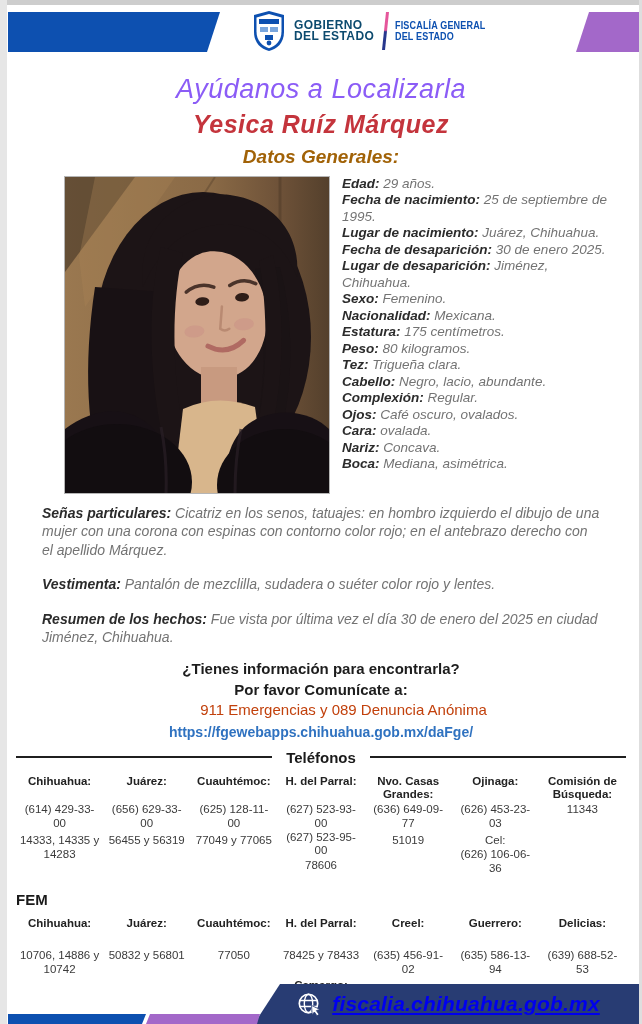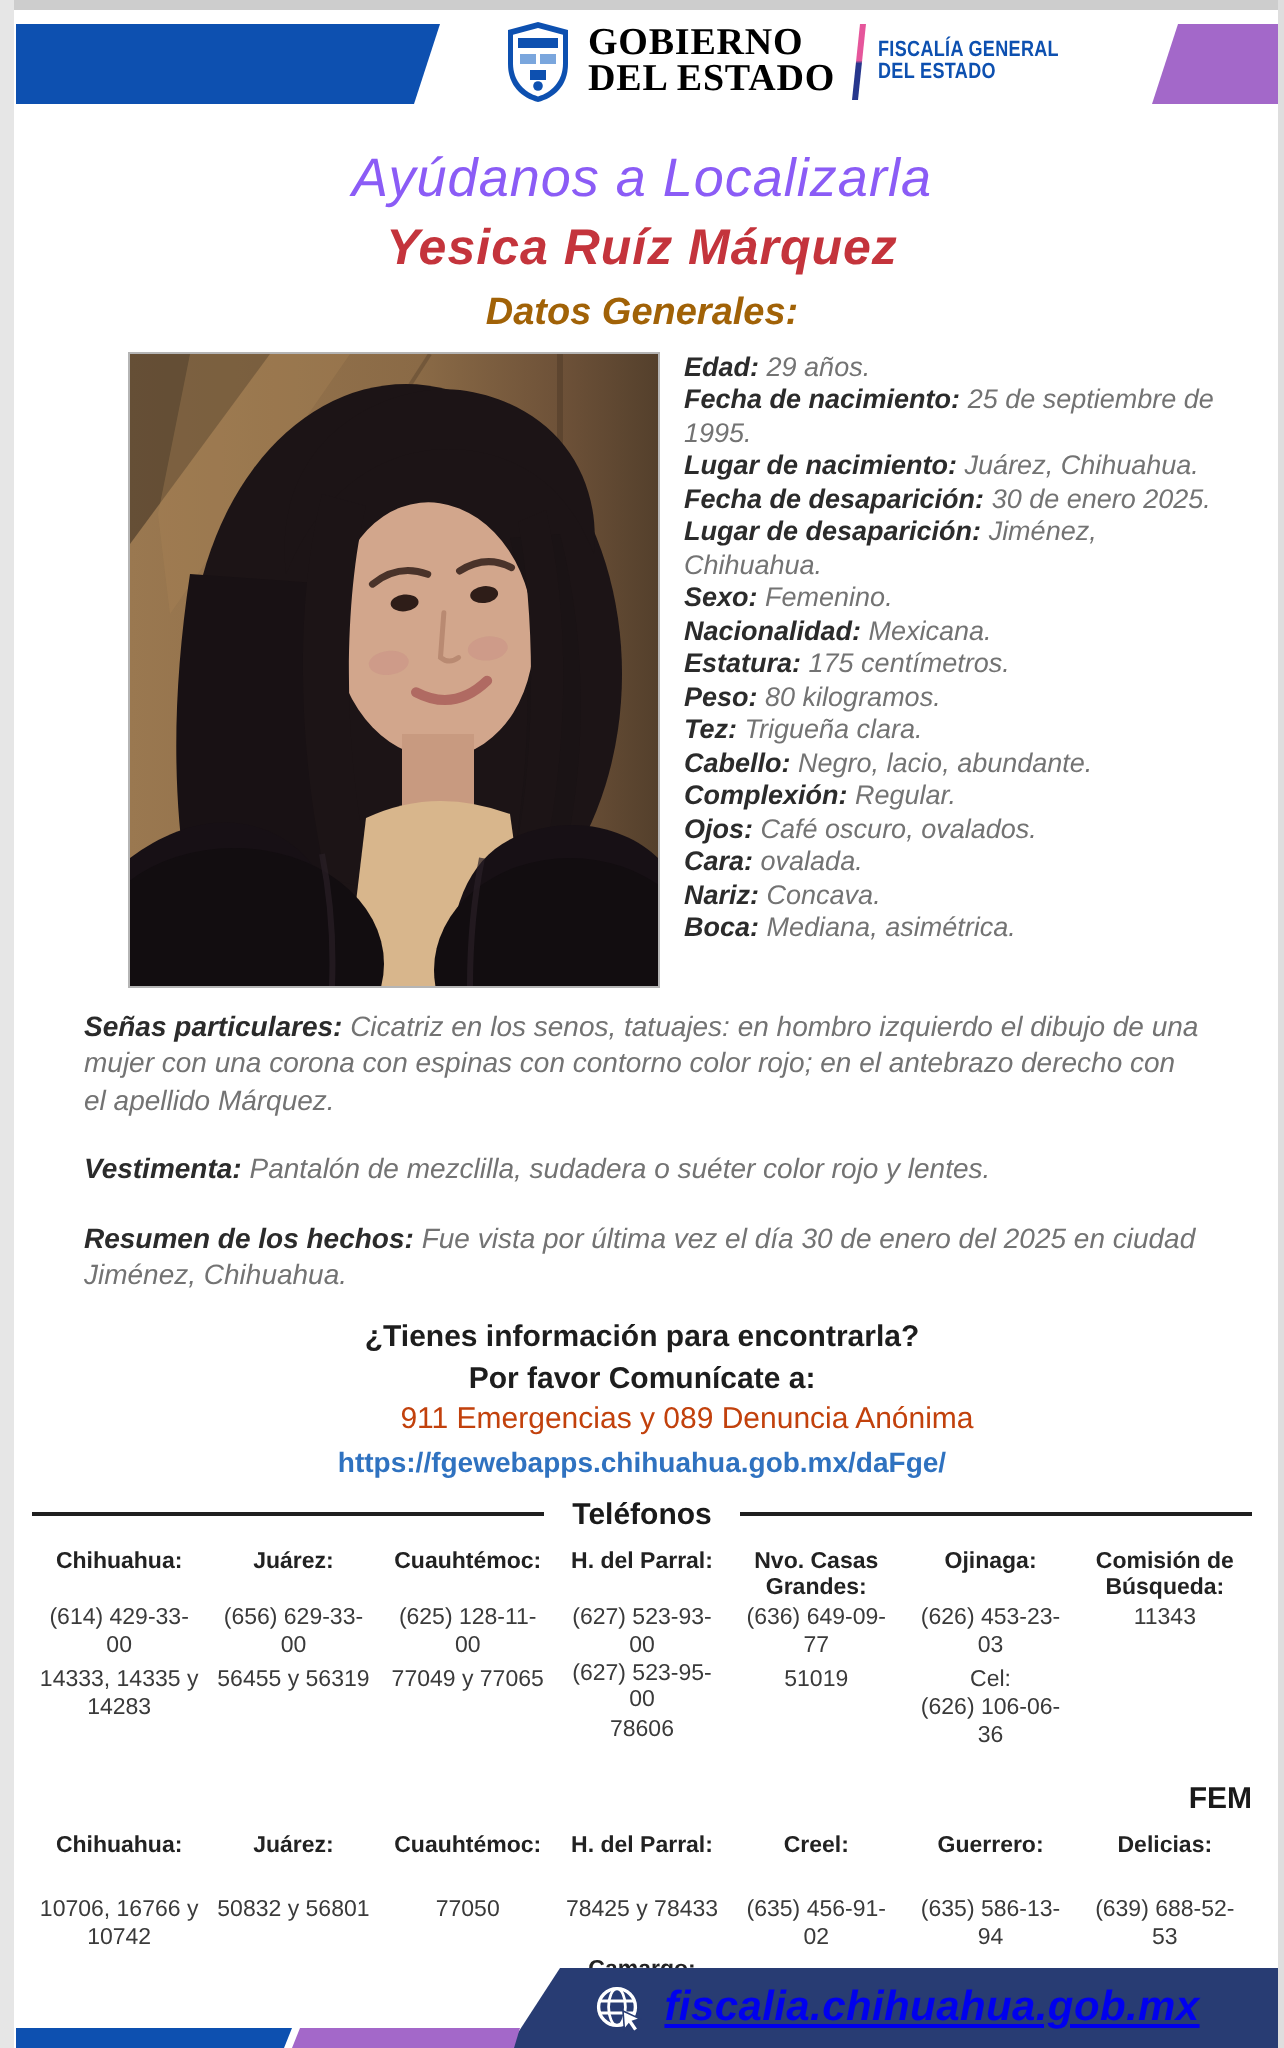--- a/index.html
+++ b/index.html
@@ -13,22 +13,22 @@
   .edge-right{position:absolute;top:0;right:0;bottom:0;width:3px;background:#dedede;}
 
   
   .header{position:relative;height:62px;}
   .blue-bar{position:absolute;left:8px;top:12px;width:212px;height:40px;background:#0d50b0;
     clip-path:polygon(0 0,100% 0,calc(100% - 13px) 100%,0 100%);}
   .purple-bar{position:absolute;right:0;top:12px;width:66px;height:40px;background:#a368c9;
     clip-path:polygon(13px 0,100% 0,100% 100%,0 100%);}
   .logo-group{position:absolute;left:252px;top:10px;display:flex;align-items:center;}
   .shield{width:34px;height:42px;flex:0 0 auto;}
-  .gobierno{margin-left:8px;color:#000000;font-weight:bold;font-size:19px;line-height:.95;
-    letter-spacing:.4px;font-family:Liberation Serif, serif;}
+  .gobierno{margin-left:8px;color:#0c4a6e;font-weight:bold;font-size:12px;line-height:.95;
+    letter-spacing:.4px;font-family:Liberation Sans, sans-serif;}
   .logo-divider{width:3px;height:38px;margin:0 8px 0 10px;
     background:linear-gradient(#e5569b 0%,#e5569b 48%,#27378d 52%,#27378d 100%);
     transform:skewX(-6deg);}
   .fiscalia{color:#0d50b0;font-weight:bold;font-size:11px;line-height:1.0;
     transform:scaleX(.82);transform-origin:left center;letter-spacing:.2px;}
 
   
   .title-block{text-align:center;margin-top:12px;}
   .headline{font-size:27px;font-style:italic;font-weight:500;color:#8b5cf6;letter-spacing:.5px;}
   .person-name{font-size:25px;font-style:italic;font-weight:600;color:#c4343c;margin-top:5px;letter-spacing:.5px;}
@@ -51,21 +51,21 @@
   .contact{text-align:center;margin-top:12px;line-height:1.38;}
   .contact-q,.contact-i{font-size:15px;font-weight:bold;color:#1d1d1d;}
   .contact-emergency{font-size:15px;font-weight:normal;color:#c2410c;padding-left:45px;}
   .contact-url{font-size:14px;font-weight:600;color:#2f72c0;text-decoration:none;display:inline-block;}
 
   
   .phones-section{margin:6px 16px 0 16px;}
   .sec-title-row{display:flex;align-items:center;}
   .sec-title-row .rule{flex:1;height:2px;background:#1f1f1f;}
   .sec-title{font-size:15px;font-weight:bold;color:#1a1a1a;padding:0 14px;}
-  .fem-title{text-align:right;font-size:15px;font-weight:bold;color:#1a1a1a;margin-top:4px;}
+  .fem-title{text-align:left;font-size:15px;font-weight:bold;color:#1a1a1a;margin-top:4px;}
   .tbl{display:flex;margin-top:9px;}
   .pcol{flex:1;text-align:center;padding:0 3px;}
   .phdr{font-weight:bold;font-size:11.5px;color:#222;line-height:1.15;min-height:27px;}
   .pval{font-size:11.5px;color:#3a3a3a;line-height:1.2;white-space:pre-line;}
   .pval.r1{min-height:30px;margin-top:1px;}
   .pval.r2{min-height:28px;margin-top:1px;}
   .fem-val{min-height:28px;margin-top:5px;}
   .camargo{text-align:center;margin-top:2px;}
   .camargo .phdr{min-height:14px;}
   .camargo .pval{margin-top:5px;}
@@ -249,21 +249,21 @@
         <div class="phdr">Comisión de Búsqueda:</div>
         <div class="pval r1">11343</div>
         <div class="pval r2"></div>
       </div>
     </div>
 
     <div class="fem-title">FEM</div>
     <div class="tbl">
       <div class="pcol">
         <div class="phdr">Chihuahua:</div>
-        <div class="pval fem-val">10706, 16766 y 10742</div>
+        <div class="pval fem-val">10706, 14886 y 10742</div>
       </div>
       <div class="pcol">
         <div class="phdr">Juárez:</div>
         <div class="pval fem-val">50832 y 56801</div>
       </div>
       <div class="pcol">
         <div class="phdr">Cuauhtémoc:</div>
         <div class="pval fem-val">77050</div>
       </div>
       <div class="pcol">

